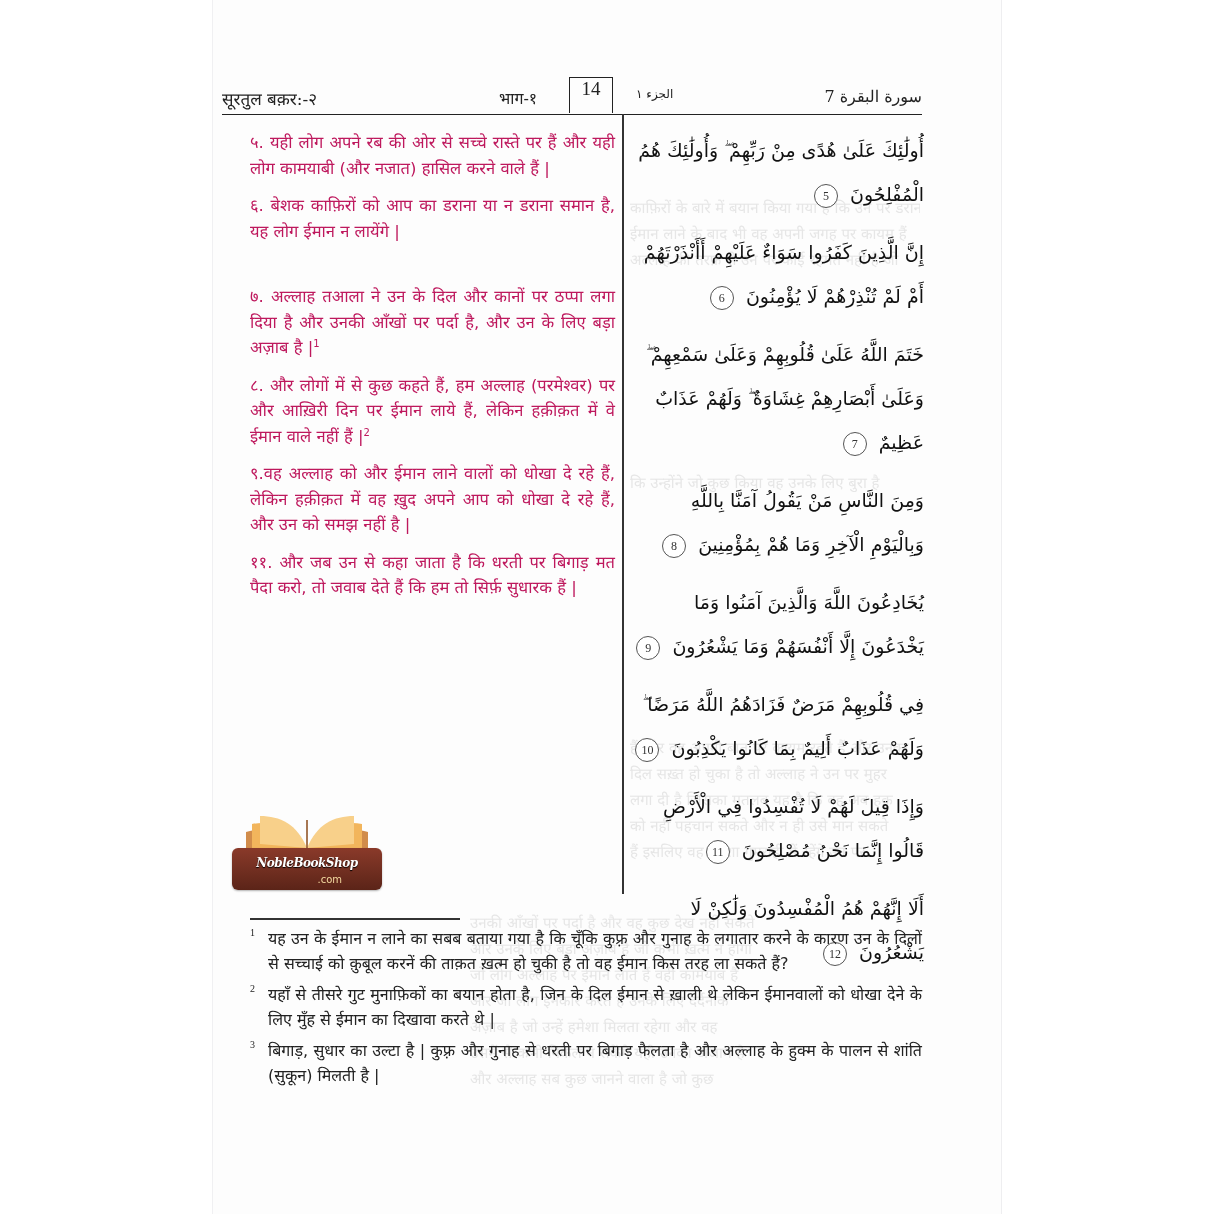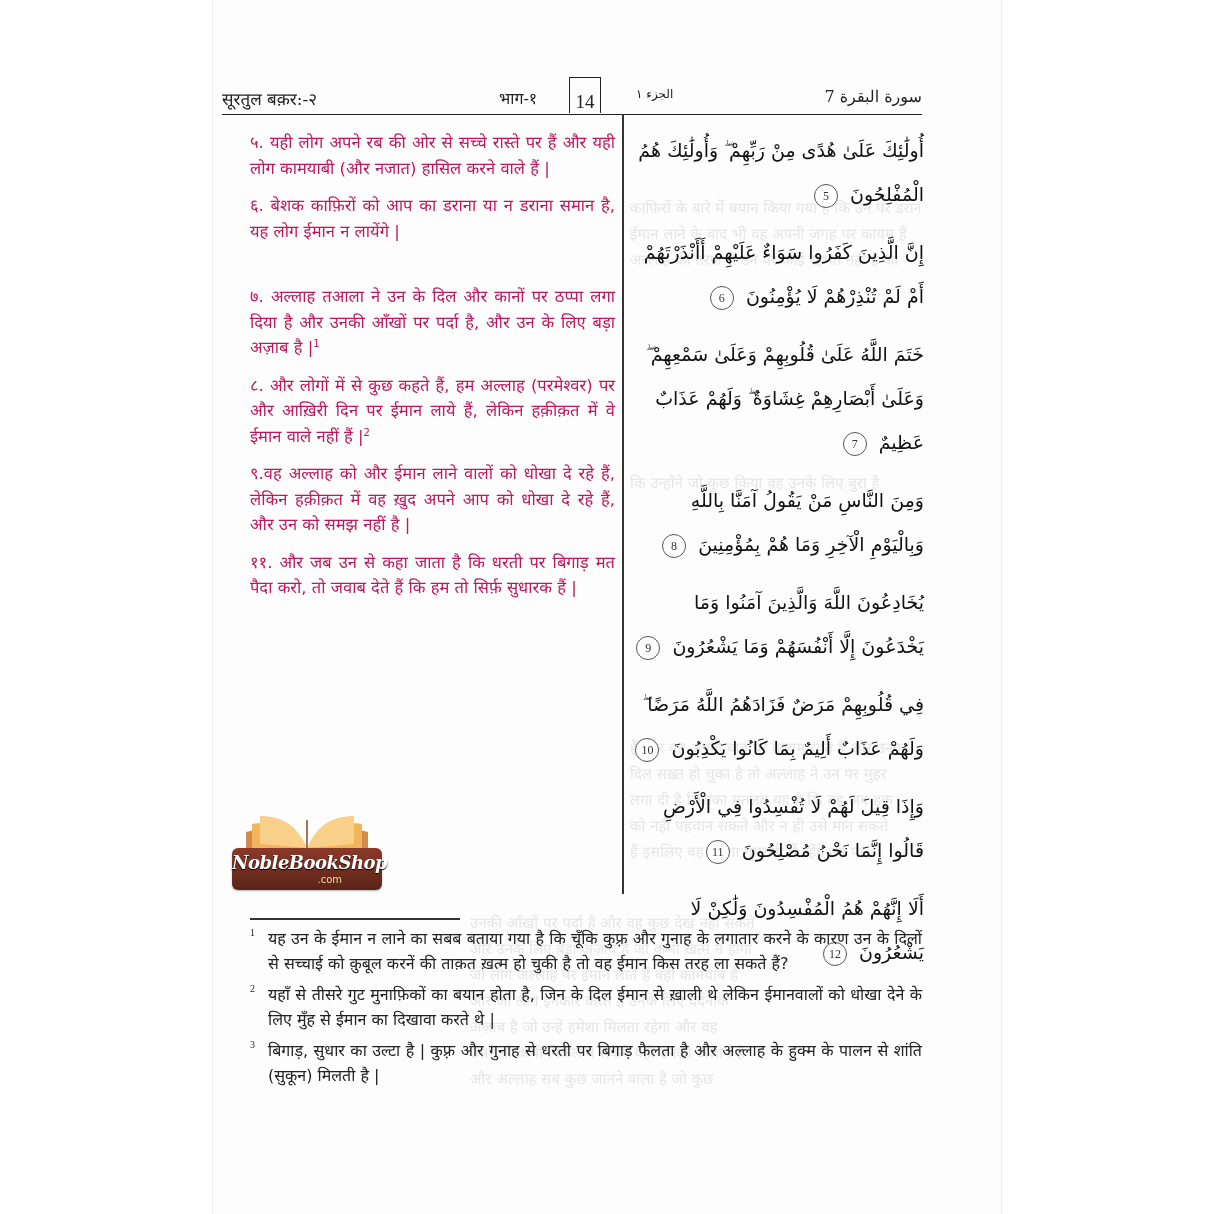--- a/index.html
+++ b/index.html
@@ -49,27 +49,27 @@
       font-size: 17px;
       color: #222;
       font-family: "DejaVu Serif", serif;
     }
     .hdr-hindi-left { left: 0; }
     .hdr-bhag { left: 277px; font-size: 16px; }
     .page-box {
       position: absolute;
       left: 347px;
       top: 0;
-      width: 32px;
+      width: 44px;
       height: 36px;
       border: 1.5px solid #222;
       border-bottom: none;
       box-sizing: border-box;
       display: flex;
-      align-items: flex-end;
+      align-items: flex-start;
       justify-content: center;
       font-family: "Liberation Serif", serif;
       font-size: 19px;
       color: #222;
     }
     .hdr-juz { left: 414px; direction: rtl; font-size: 12px; }
     .hdr-surah-ar { right: 0; direction: rtl; font-size: 16px; }
 
     .col-divider {
       position: absolute;
@@ -186,21 +186,21 @@
       background: linear-gradient(#8a3a2a, #5b2418);
       border-radius: 6px;
       box-shadow: 0 1px 2px rgba(0,0,0,0.3);
       text-align: center;
     }
     .logo-name {
       display: block;
       font-family: "DejaVu Serif", serif;
       font-style: italic;
       font-weight: bold;
-      font-size: 18px;
+      font-size: 12px;
       color: #fff;
       letter-spacing: -0.5px;
       line-height: 24px;
       padding-top: 3px;
       text-shadow: 0 1px 1px #000;
     }
     .logo-dom {
       display: block;
       font-family: "DejaVu Sans", sans-serif;
       font-size: 10px;

